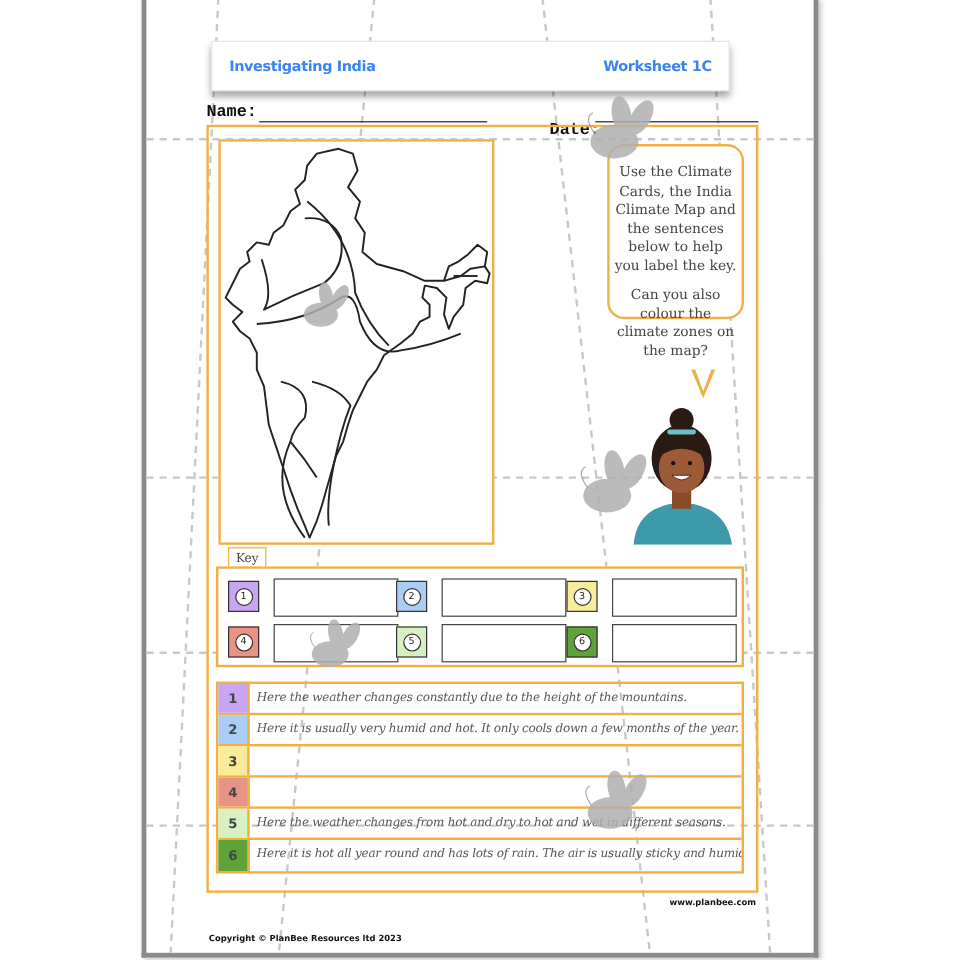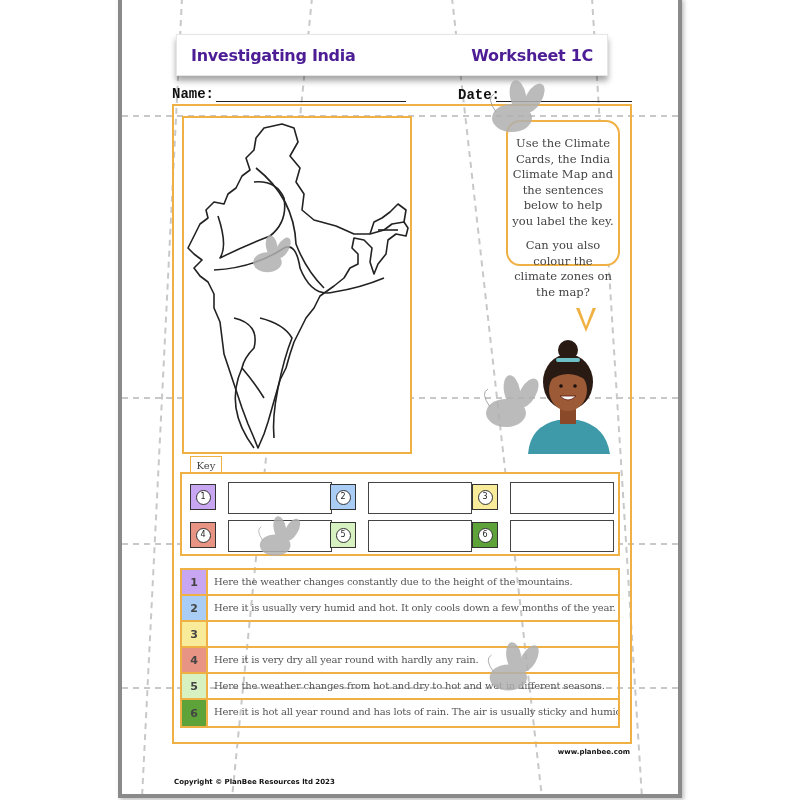--- a/index.html
+++ b/index.html
@@ -15,29 +15,29 @@
   }
   .dash-bg { position: absolute; inset: 0; pointer-events: none; }
 
   .title-box {
     position: absolute; left: 54px; top: 36px; width: 432px; height: 42px;
     background: #fff; border: 1px solid #e6e6e6;
     box-shadow: 0 5px 6px rgba(0,0,0,0.35);
     display: flex; justify-content: space-between; align-items: center; padding: 0 14px;
   }
   .title-box span {
-    font-family: "DejaVu Sans", sans-serif; font-weight: bold; font-size: 16px; color: #4c1d95;
+    font-family: "DejaVu Sans", sans-serif; font-weight: bold; font-size: 12px; color: #3b82f6;
     letter-spacing: -0.3px;
   }
 
   .name-row { position: absolute; left: 50px; top: 88px; width: 460px; height: 18px;
     font-family: Liberation Mono, monospace; font-weight: bold; font-size: 14px; color: #111; }
   .name-label { position: absolute; left: 0; top: 0; }
   .name-line { position: absolute; left: 44px; top: 15px; width: 190px; border-bottom: 1.5px solid #222; }
-  .date-label { position: absolute; left: 286px; top: 1px; }
+  .date-label { position: absolute; left: 286px; top: 15px; }
   .date-line { position: absolute; left: 324px; top: 15px; width: 136px; border-bottom: 1.5px solid #222; }
 
   .outer-frame {
     position: absolute; left: 50px; top: 106px; width: 460px; height: 640px;
     border: 2px solid #f0b144;
   }
   .map-box {
     position: absolute; left: 60px; top: 118px; width: 230px; height: 338px;
     border: 2px solid #f0b144; background: #fff;
   }
@@ -90,21 +90,21 @@
     position: absolute; left: 58px; top: 570px; width: 440px;
     border: 2px solid #f0b144;
   }
   .desc-row { display: flex; height: 26px; border-bottom: 2px solid #f0b144; }
   .desc-row:last-child { border-bottom: none; }
   .desc-num {
     width: 26px; flex: none; display: flex; align-items: center; justify-content: center;
     font-family: "DejaVu Sans", sans-serif; font-weight: bold; font-size: 11px; color: #444;
     border-right: 2px solid #f0b144;
   }
-  .desc-text { padding-left: 6px; font-size: 10px; color: #555; line-height: 24px; white-space: nowrap; overflow: hidden; letter-spacing: -0.2px; }
+  .desc-text { padding-left: 6px; font-size: 10px; color: #555; line-height: 24px; white-space: nowrap; overflow: hidden; letter-spacing: -0.2px; font-style: italic; }
 
   .footer { position: absolute; left: 52px; top: 750px; width: 456px; height: 12px;
     font-family: "DejaVu Sans", sans-serif; font-weight: bold; font-size: 7px; color: #111; }
   .footer .left { position: absolute; left: 0; top: 0; margin-top: 30px; }
   .footer .right { position: absolute; right: 0; top: 0; }
 
   .bee { position: absolute; pointer-events: none; opacity: 0.85; }
 </style>
 </head>
 <body>
@@ -224,21 +224,20 @@
     </div>
     <div class="desc-row">
       <div class="desc-num" style="background:#a9cdf5;">2</div>
       <div class="desc-text">Here it is usually very humid and hot. It only cools down a few months of the year.</div>
     </div>
     <div class="desc-row">
       <div class="desc-num" style="background:#f8eb9a;">3</div>
     </div>
     <div class="desc-row">
       <div class="desc-num" style="background:#e79484;">4</div>
-      <div class="desc-text">Here it is very dry all year round with hardly any rain.</div>
     </div>
     <div class="desc-row">
       <div class="desc-num" style="background:#d7f1c1;">5</div>
       <div class="desc-text">Here the weather changes from hot and dry to hot and wet in different seasons.</div>
     </div>
     <div class="desc-row">
       <div class="desc-num" style="background:#5ea23a;">6</div>
       <div class="desc-text">Here it is hot all year round and has lots of rain. The air is usually sticky and humid.</div>
     </div>
   </div>

